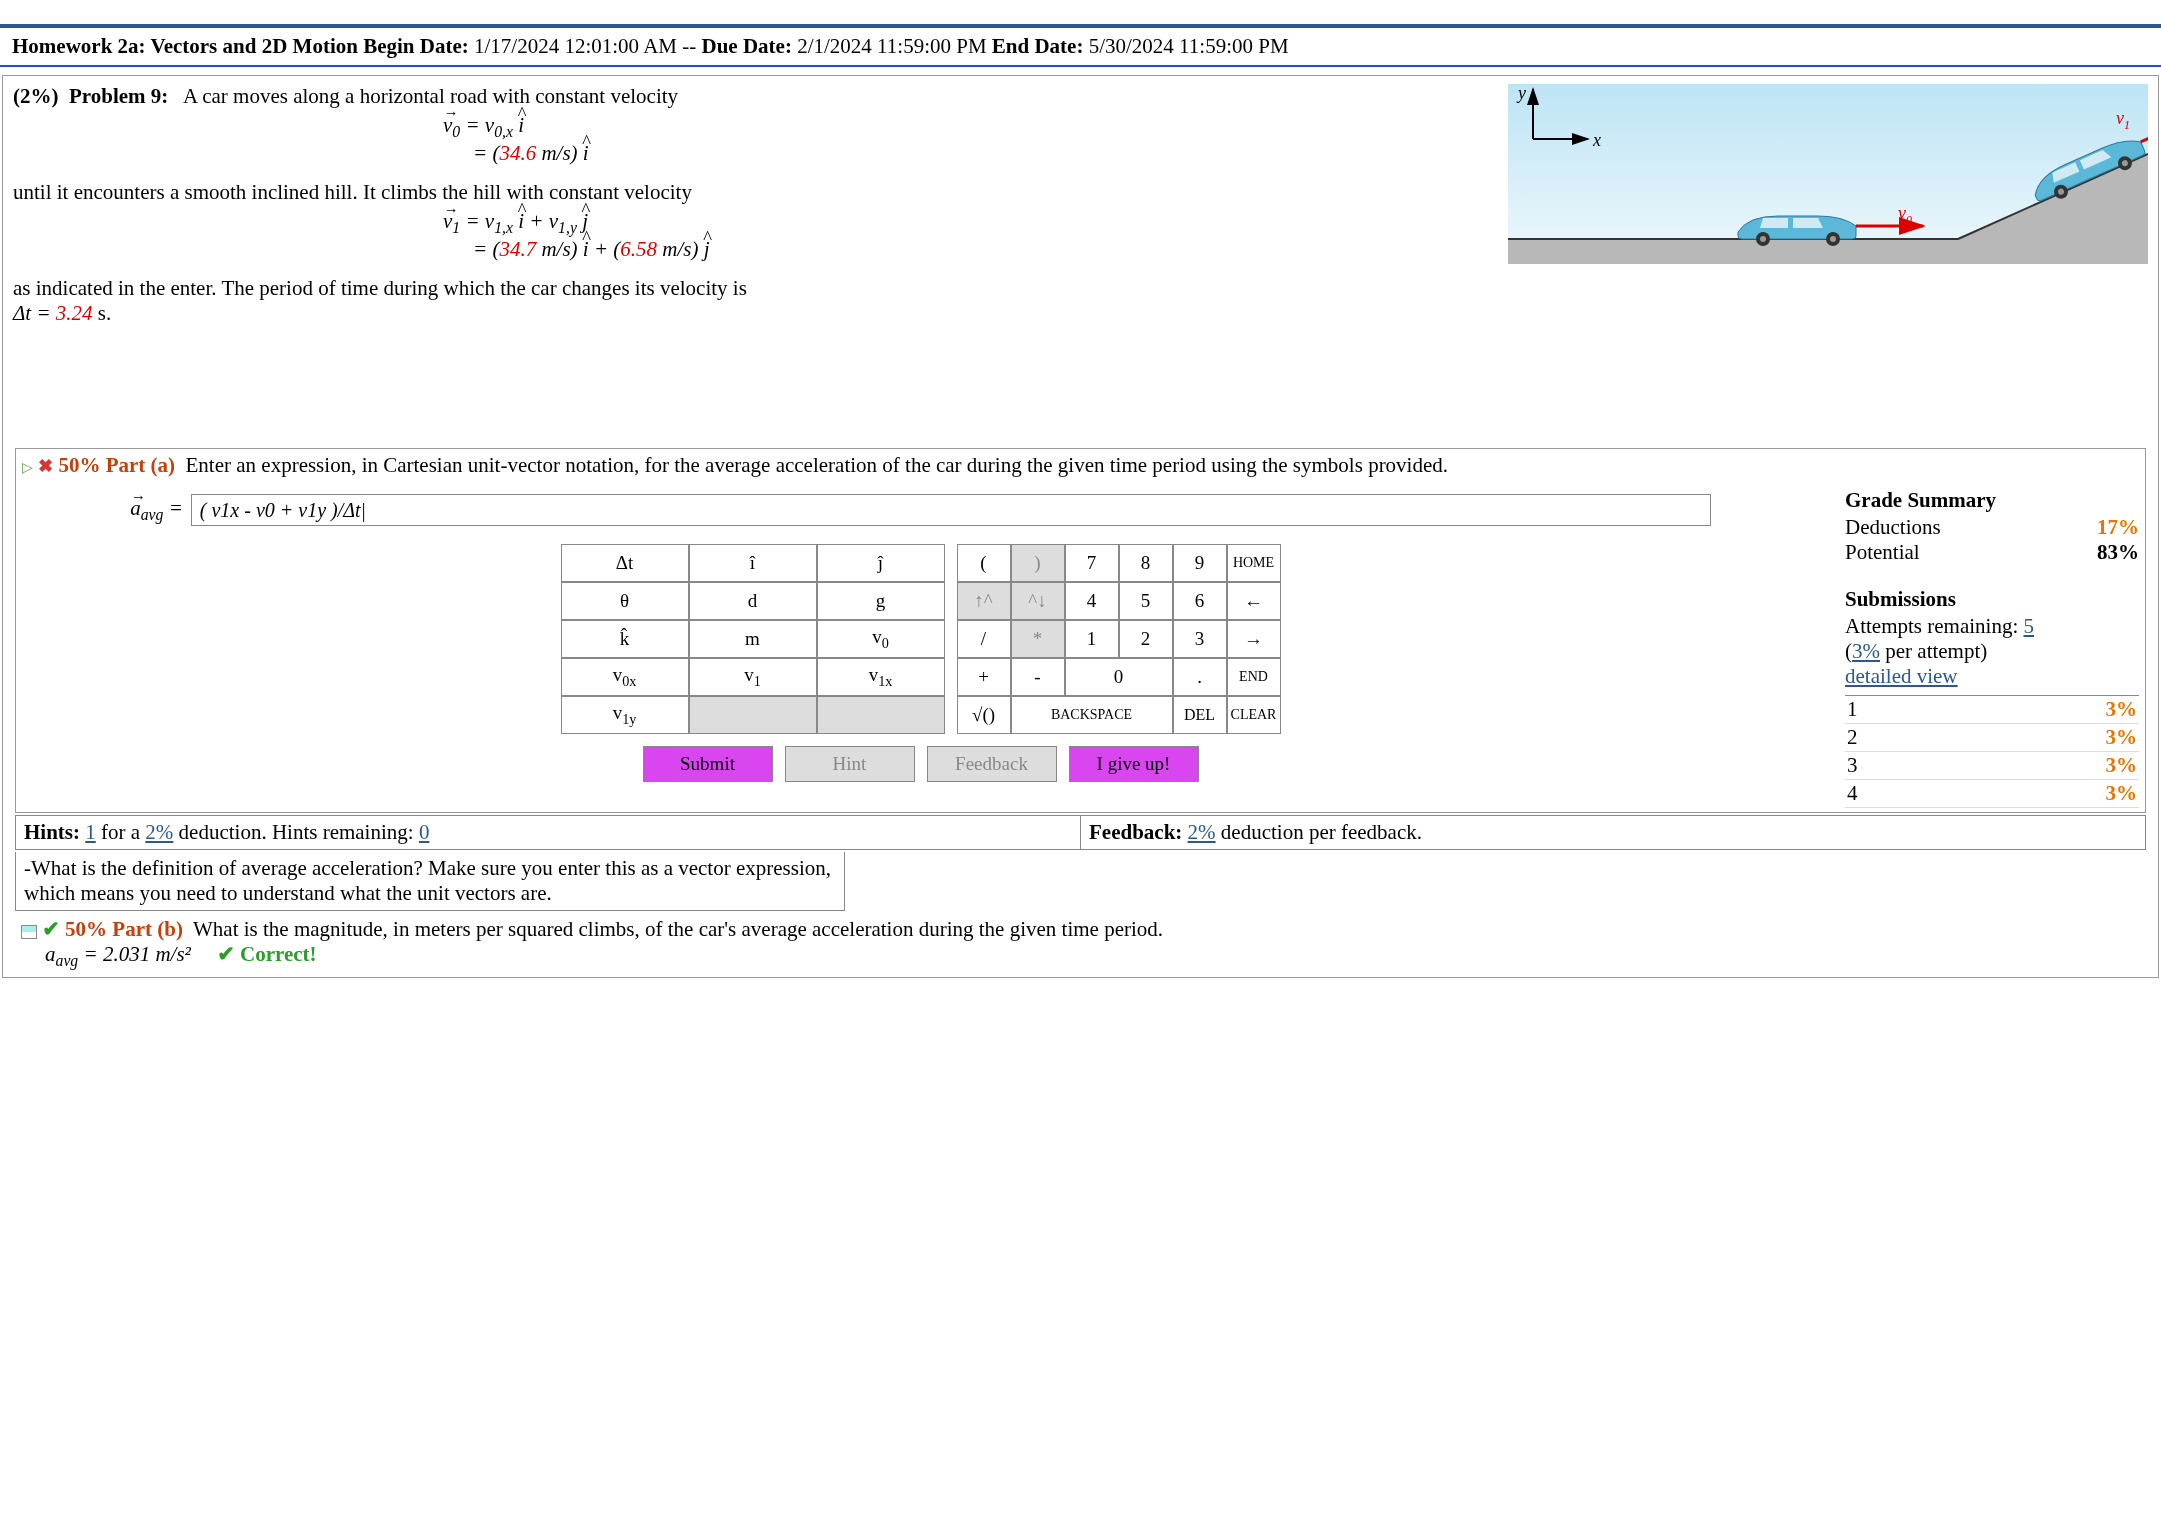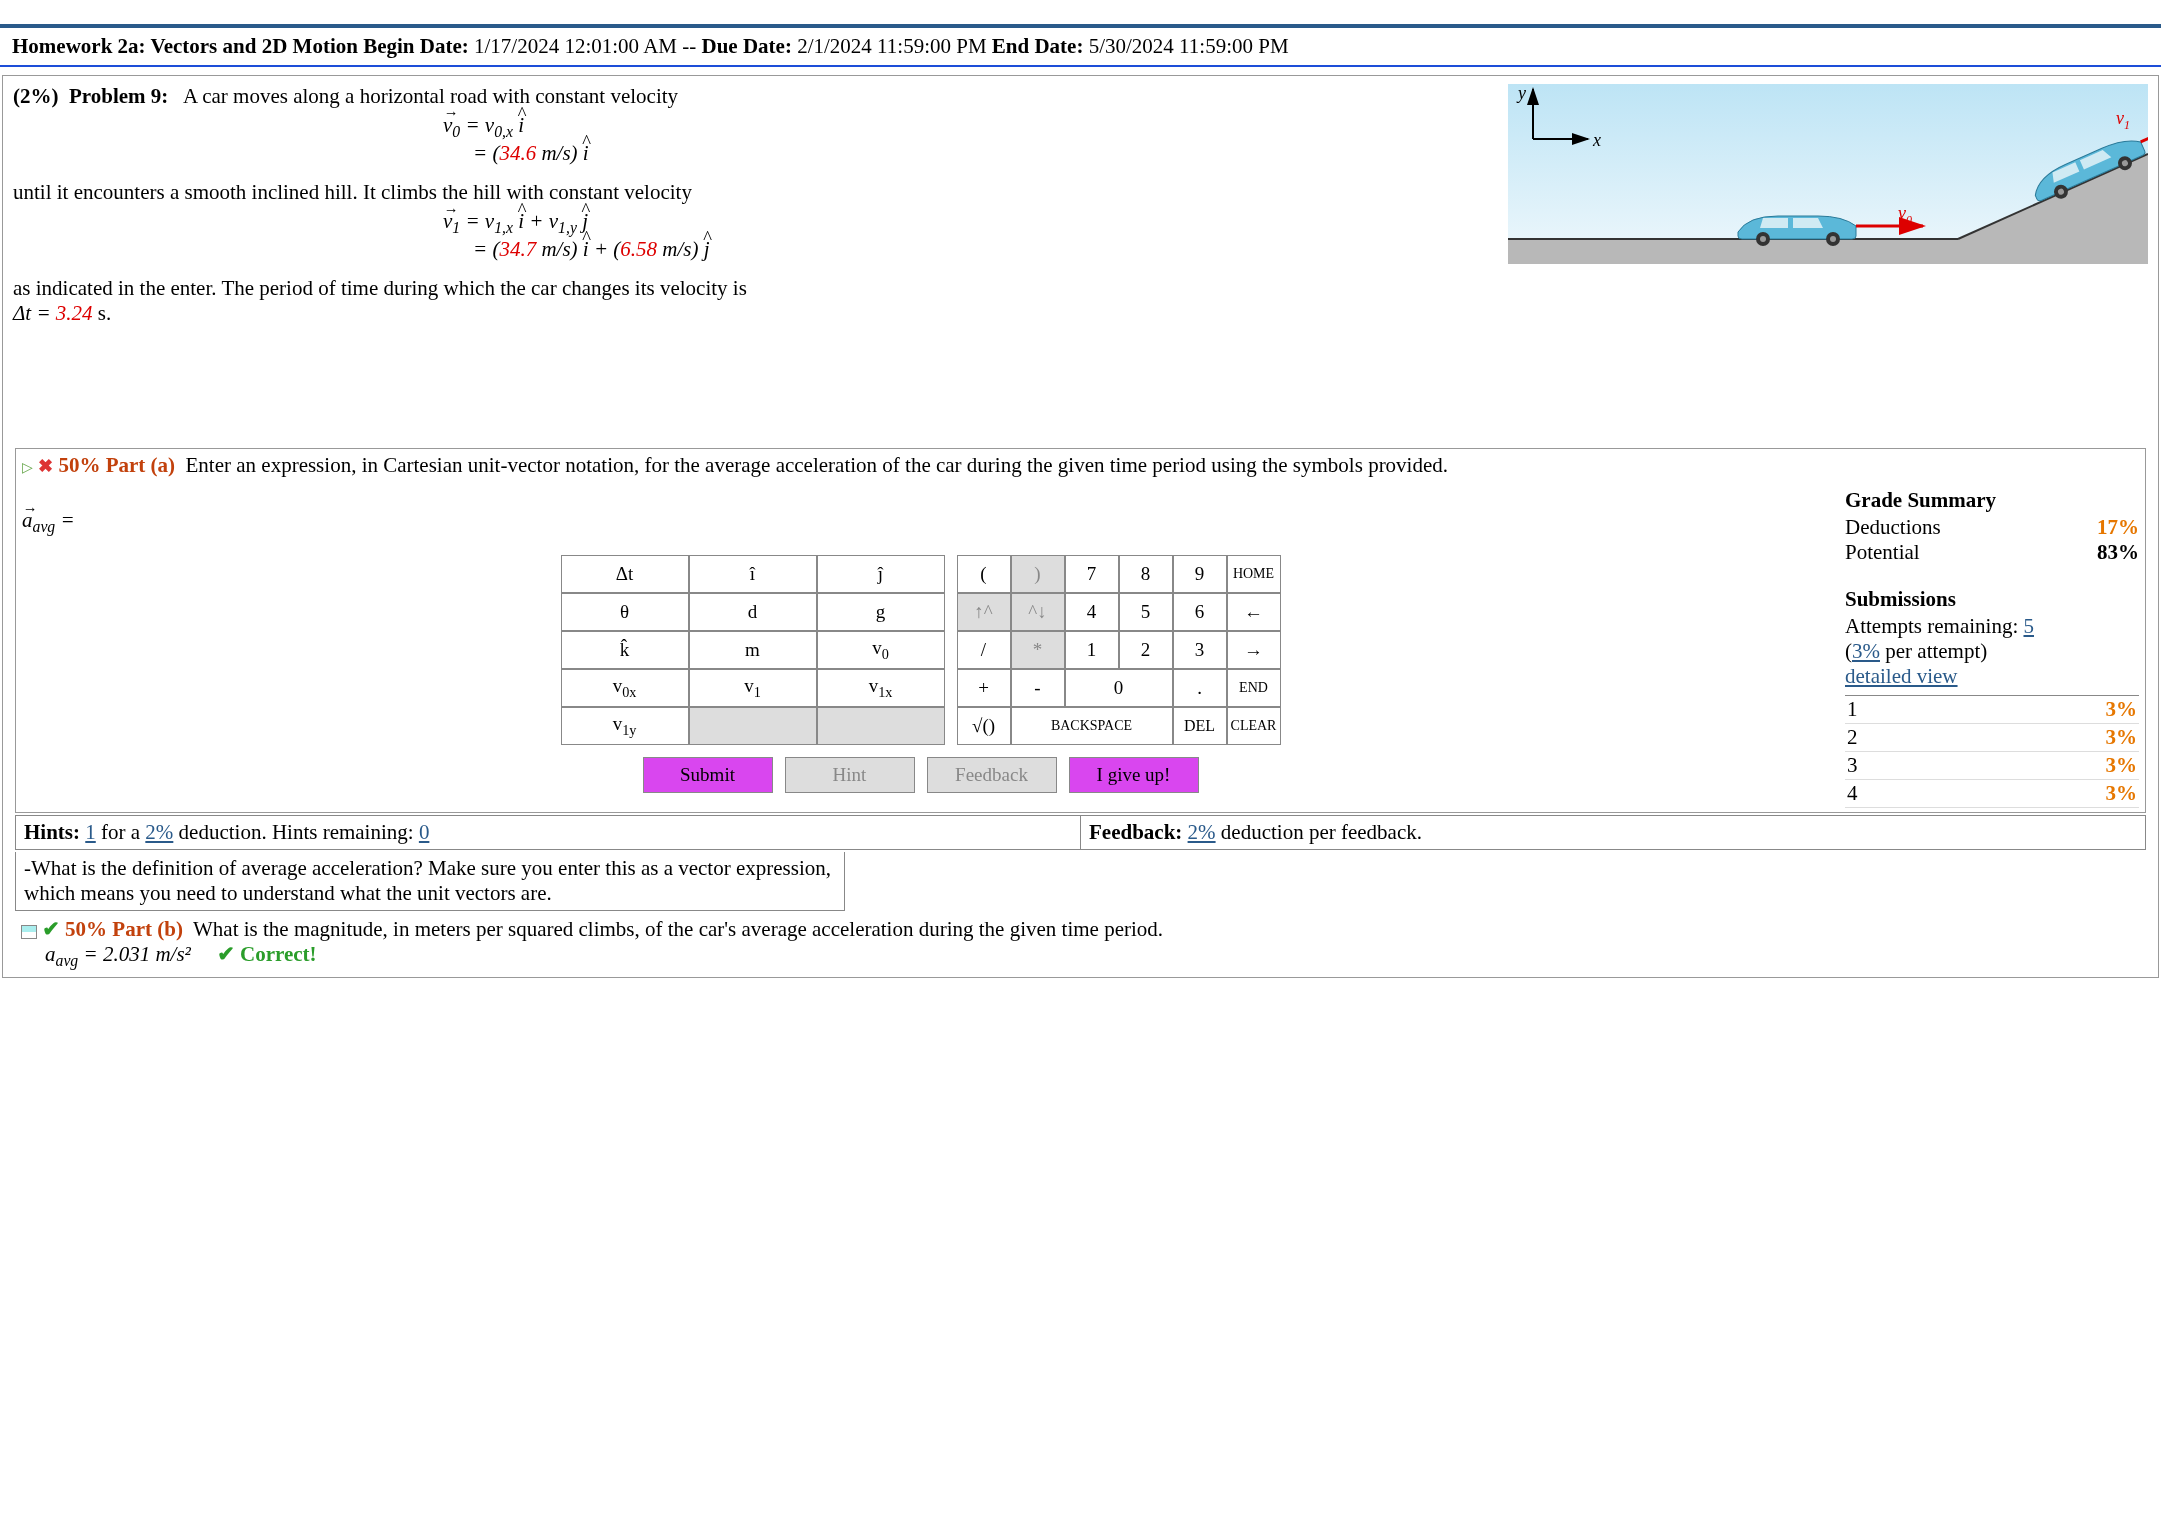--- a/index.html
+++ b/index.html
@@ -18,21 +18,21 @@
 .hat::before { content: "^"; position: absolute; top: -0.55em; left: 50%; transform: translateX(-50%); font-size: 0.9em; }
 .vec { position: relative; display: inline-block; }
 .vec::before { content: "→"; position: absolute; top: -0.65em; left: 0.05em; font-size: 0.7em; }
 .part-box { border: 1px solid #999; margin: 2px; padding: 4px 6px; }
 .part-header { font-size: 21px; }
 .tri { color: #6aa84f; font-size: 14px; }
 .xmark { color: #d33; font-weight: bold; font-size: 18px; }
 .blue-b { color: #c2410c; font-weight: bold; }
 .answer-row { display: flex; align-items: flex-start; gap: 20px; margin-top: 10px; }
 .answer-left { flex: 1; }
-.answer-input { display: flex; align-items: center; gap: 8px; margin: 20px 0 18px 0; }
+.answer-input { display: flex; align-items: center; gap: 8px; margin: 6px 0 18px 0; justify-content: center; }
 .answer-field { border: 1px solid #888; padding: 4px 8px; width: 1520px; height: 32px; font-family: 'Times New Roman', serif; font-size: 20px; }
 .grade-box { width: 300px; padding-left: 6px; }
 .grade-box h4 { font-weight: bold; font-size: 21px; margin-bottom: 2px; }
 .grade-row { display: flex; justify-content: space-between; }
 .orange { color: #e67700; font-weight: bold; }
 .link { color: #2a5a8a; text-decoration: underline; cursor: pointer; }
 .sub-table { border-top: 1px solid #888; margin-top: 6px; }
 .sub-table .row { display: flex; justify-content: space-between; border-bottom: 1px solid #ddd; padding: 1px 2px; }
 .keypad-area { display: flex; gap: 12px; justify-content: center; margin: 8px 0 12px 0; }
 .sym-grid { display: grid; grid-template-columns: repeat(3, 128px); }
@@ -145,20 +145,21 @@
       <span class="tri">▷</span>
       <span class="xmark">✖</span>
       <span class="blue-b">50% Part (a)</span>&nbsp;
       <span>Enter an expression, in Cartesian unit-vector notation, for the average acceleration of the car during the given time period using the symbols provided.</span>
     </div>
 
     <div class="answer-row">
       <div class="answer-left">
         <div class="answer-input">
           <span class="ital"><span class="vec">a</span><sub>avg</sub><span> = </span></span>
+          <div class="answer-field"><span class="ital">( v1x - v0 + v1y )/Δt|</span></div>
         </div>
 
         <div class="keypad-area">
           <div class="sym-grid">
             <div class="cell">Δt</div>
             <div class="cell">î</div>
             <div class="cell">ĵ</div>
             <div class="cell">θ</div>
             <div class="cell">d</div>
             <div class="cell">g</div>

